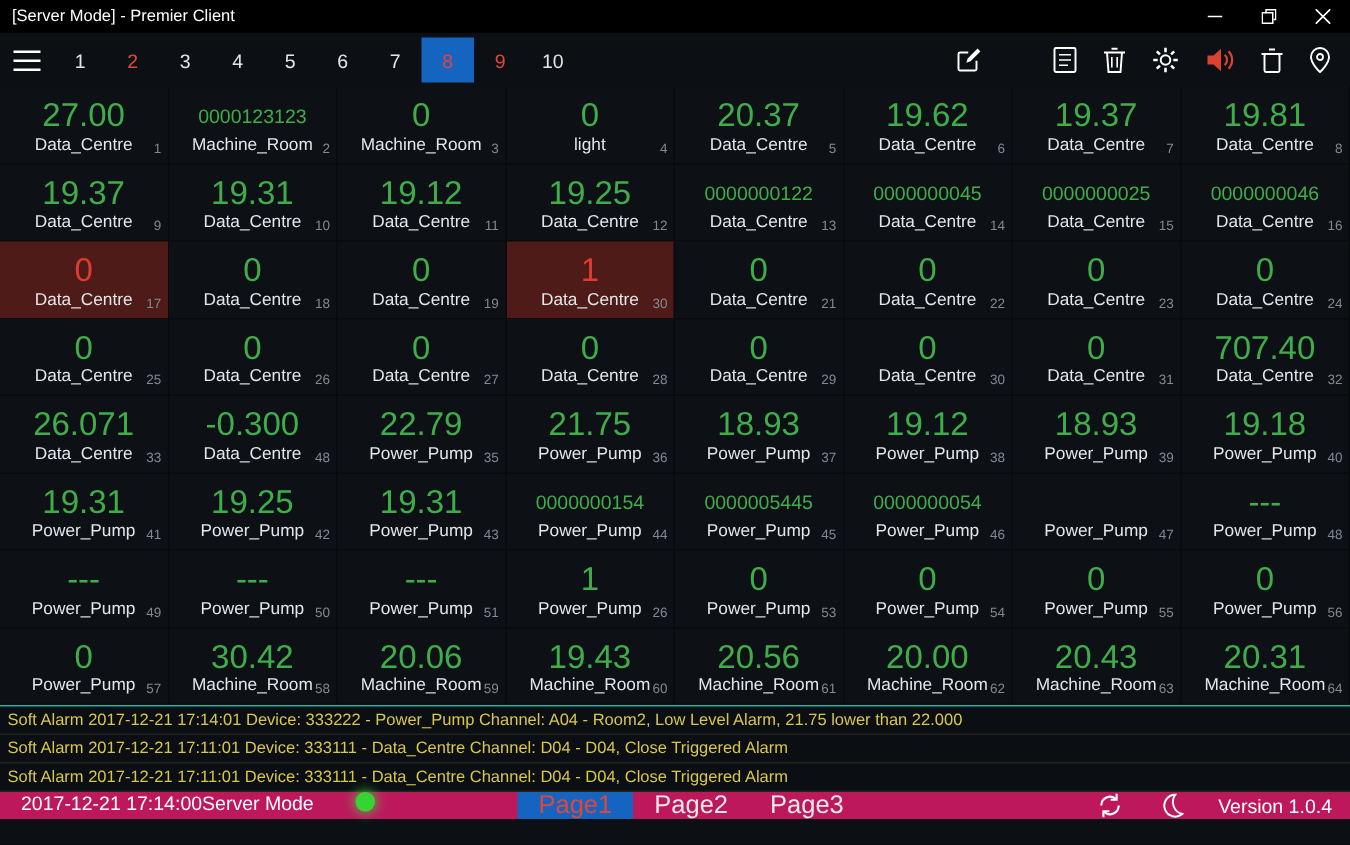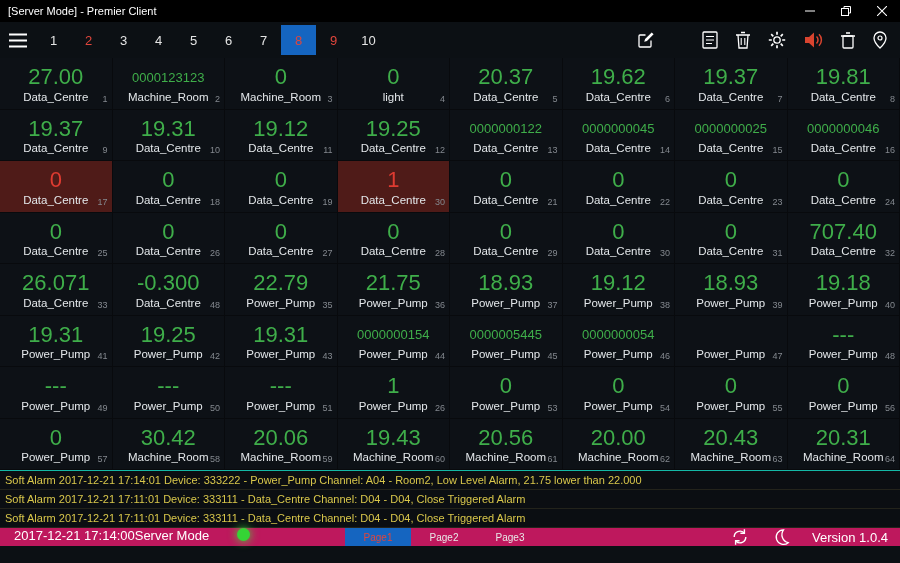--- a/index.html
+++ b/index.html
@@ -38,21 +38,21 @@
   
   .alarms{flex:0 0 58px;display:flex;flex-direction:column;border-top:1px solid #14b8a6;background:#0b0e12}
   .alarm-row{flex:1;display:flex;align-items:center;padding-left:5px;color:#d9c74b;font-size:11px;border-bottom:1px solid #23231b;cursor:pointer;white-space:nowrap}
 
   
   .statusbar{flex:1;background:#be185d;display:flex;color:#fff;font-size:13px;position:relative}
   .sb-datetime{margin-left:14px}
   .sb-mode{}
   .sb-dot{width:13px;height:13px;border-radius:50%;background:#35d435;margin-left:28px;box-shadow:0 0 8px 1px rgba(60,220,60,.75)}
   .pages{position:absolute;left:345px;top:0;height:100%;display:flex}
-  .page-tab{min-width:66px;height:100%;display:flex;align-items:center;justify-content:center;color:#e8e8e8;font-size:10px;padding:0 14px;cursor:pointer}
+  .page-tab{min-width:66px;height:100%;display:flex;align-items:center;justify-content:center;color:#e8e8e8;font-size:17px;padding:0 14px;cursor:pointer}
   .page-tab.active{background:#1565c0;color:#e0463c}
   .sb-right{margin-left:auto;display:flex;align-items:center;gap:22px;padding-right:12px}
   .sb-icon{display:flex;align-items:center;cursor:pointer}
   .sb-version{font-size:13px;color:#fff}
 </style>
 </head>
 <body>
 
 <div class="app">
 

